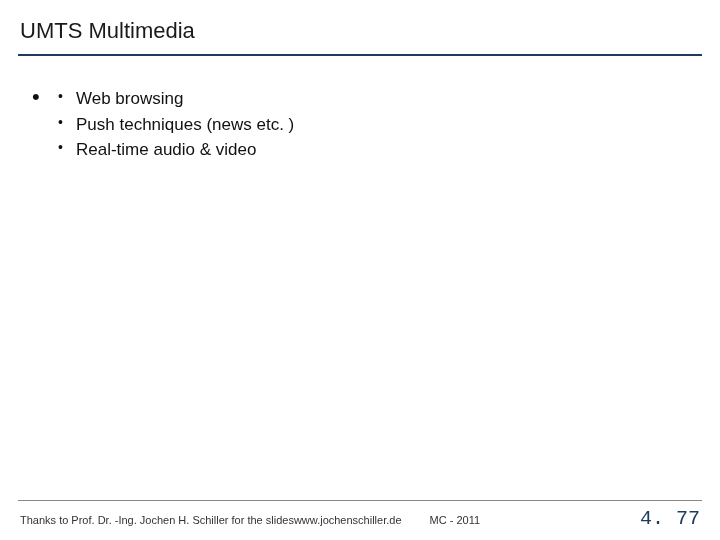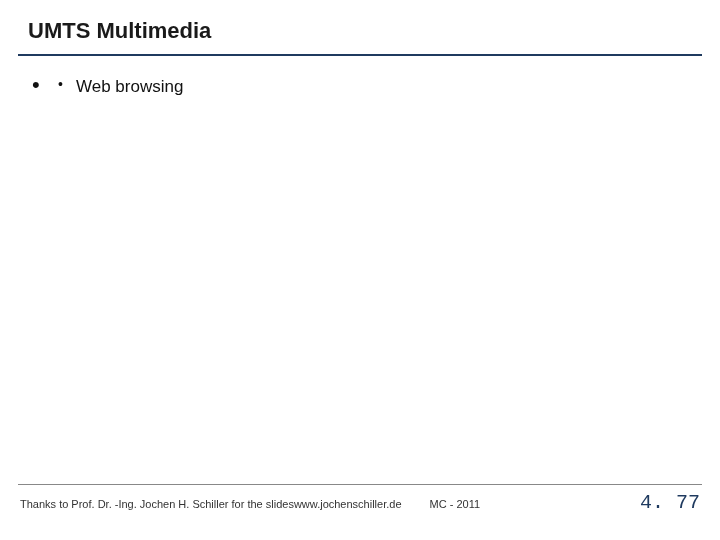--- a/index.html
+++ b/index.html
@@ -1,28 +1,28 @@
 <!DOCTYPE html>
 <html><head>
 <meta charset="utf-8">
 <style>
   * { margin: 0; padding: 0; box-sizing: border-box; }
   html, body { width: 720px; height: 540px; background: #fff; font-family: Verdana, Geneva, sans-serif; }
   .slide { width: 720px; height: 540px; position: relative; }
   .title-area { padding: 18px 20px 6px 20px; }
-  .title { font-size: 22px; color: #1a1a1a; font-weight: 700; margin-left: 8px; }
+  .title { font-size: 22px; color: #1a1a1a; font-weight: 400; }
   .hr { border: none; border-top: 2px solid #1f3a5f; margin: 4px 18px 0 18px; }
   .content { padding: 10px 30px 0 30px; }
   .level1 { list-style: none; }
   .level1 > li { font-size: 19px; color: #111; position: relative; padding-left: 24px; margin-top: 6px; }
   .level1 > li::before { content: "•"; position: absolute; left: 2px; top: 0; font-size: 22px; line-height: 1; }
-  .level2 { list-style: none; margin-top: 8px; }
+  .level2 { list-style: none; margin-top: 20px; }
   .level2 > li { font-size: 17px; color: #111; position: relative; padding-left: 22px; line-height: 1.5; }
   .level2 > li::before { content: "•"; position: absolute; left: 4px; top: 0; font-size: 14px; }
-  .footer { position: absolute; bottom: 16px; left: 0; right: 0; }
+  .footer { position: absolute; bottom: 0; left: 0; right: 0; }
   .footer-hr { border: none; border-top: 1px solid #888; margin: 0 18px 6px 18px; }
   .footer-row { display: flex; align-items: baseline; padding: 0 20px 10px 20px; font-size: 11px; color: #333; }
   .footer-credit { flex: 0 0 auto; }
   .footer-url { flex: 0 0 auto; }
   .footer-course { margin-left: 28px; flex: 0 0 auto; }
   .footer-spacer { flex: 1 1 auto; }
   .footer-page { font-size: 20px; color: #1f3a5f; font-weight: 400; font-family: Liberation Mono, monospace; }
 </style>
 </head>
 <body>
@@ -31,20 +31,22 @@
   <div class="title-area">
     <h1 class="title">UMTS Multimedia</h1>
   </div>
   <hr class="hr">
 
   <div class="content">
     <ul class="level1">
       <li>
         <ul class="level2">
           <li>Web browsing</li>
+          <li>Push techniques (news etc. )</li>
+          <li>Real-time audio &amp; video</li>
         </ul>
       </li>
     </ul>
   </div>
 
   <div class="footer">
     <hr class="footer-hr">
     <div class="footer-row">
       <span class="footer-credit">Thanks to Prof. Dr. -Ing. Jochen H. Schiller for the slides</span>
       <span class="footer-url">www.jochenschiller.de</span>

